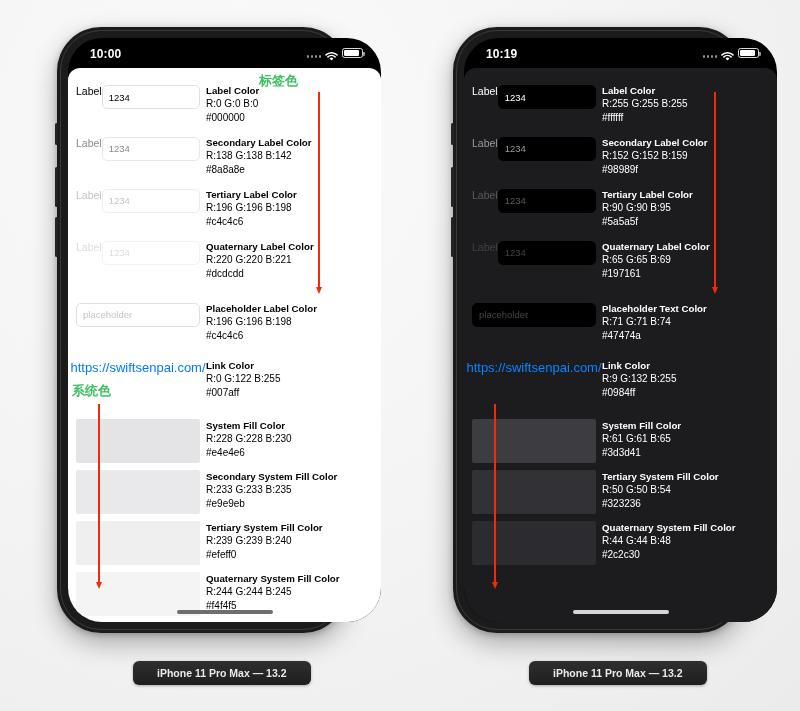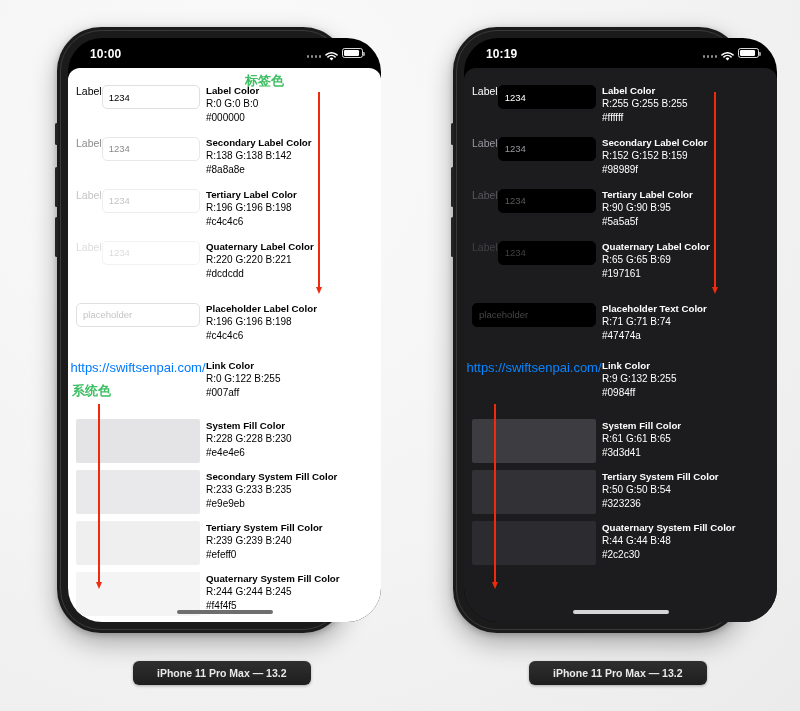--- a/index.html
+++ b/index.html
@@ -294,21 +294,21 @@
         </span>
         <span class="batt">
             <i></i>
           </span>
       </div>
     </div>
 
     <div class="sheet">
       <div class="sheet-pad">
 
-        <div class="cn-anno" style="left:177px; top:4px;">标签色</div>
+        <div class="cn-anno" style="left:191px; top:4px;">标签色</div>
         <div class="arrow" style="left:250px; top:24px; height:196px;"></div>
 
         <div class="row">
           <div class="row-left">
             <span class="fld-label" style="color:#000000;">Label</span>
             <span class="textfield" style="color:#000000;background:#ffffff;border-color:#e0e0e2;">1234</span>
           </div>
           <div class="row-right">
             <div class="cinfo-title">Label Color</div>
             <div class="cinfo-rgb">R:0 G:0 B:0</div>

